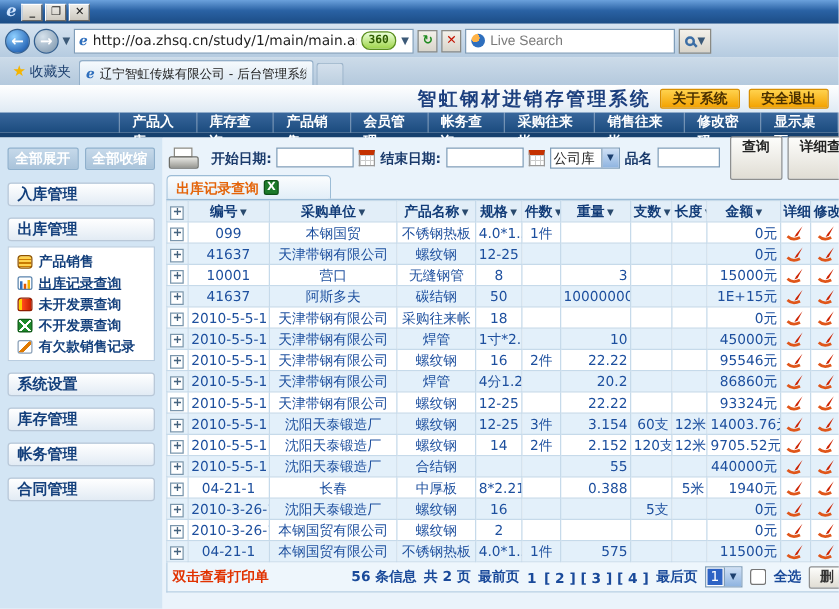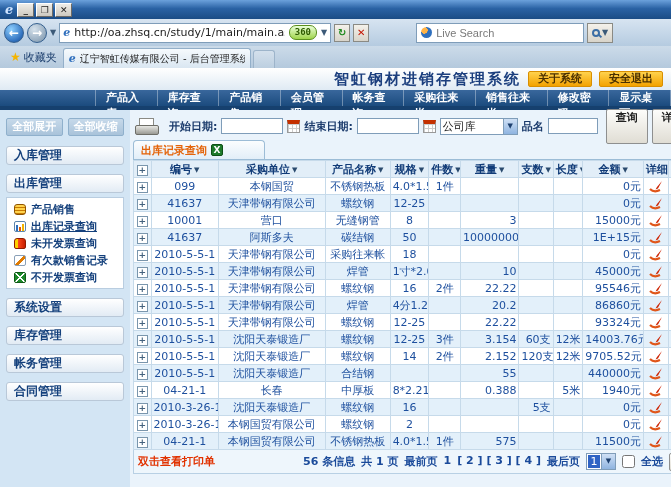--- a/index.html
+++ b/index.html
@@ -27,21 +27,21 @@
     align-items:center; padding:0 3px; gap:4px; }
   .page-ico { font:bold italic 11px "DejaVu Serif",serif; color:#2f6fbd; }
   .addr-text { font-size:11px; color:#222; white-space:nowrap; overflow:hidden; flex:1; }
   .badge-360 { height:15px; background:linear-gradient(#eaffd8,#9fd44a); border:1px solid #5a8f1e;
     border-radius:7px; color:#2e5a00; font:bold 9px/13px "DejaVu Sans Mono",monospace; padding:0 5px; }
   .sq-btn { width:16px; height:18px; background:linear-gradient(#f4f1ea,#d8d4ca); border:1px solid #8a8a84;
     text-align:center; font-size:10px; line-height:16px; }
   .refresh-glyph { color:#1f8a1f; font-weight:bold; }
   .stop-glyph { color:#c41200; font-weight:bold; }
   .search-box { width:168px; height:20px; background:#fff; border:1px solid #7f9db9; display:flex;
-    align-items:center; padding:0 4px; gap:4px;margin-left:44px; }
+    align-items:center; padding:0 4px; gap:4px; }
   .ls-ico { width:11px; height:11px; border-radius:50%; background:radial-gradient(circle at 30% 30%,#ffb347 30%,#2f6fbd 32%); }
   .search-text { color:#7a7a7a; font-size:11px; flex:1; border:0; outline:0; background:transparent; }
   .mag-btn { width:26px; height:20px; background:linear-gradient(#f4f1ea,#d8d4ca); border:1px solid #8a8a84;
     display:flex; align-items:center; justify-content:center; gap:2px; }
   .mag { width:8px; height:8px; border:2px solid #3c6ea5; border-radius:50%; position:relative; }
   .mag::after { content:""; position:absolute; width:4px; height:2px; background:#3c6ea5;
     transform:rotate(45deg); right:-4px; bottom:-2px; }
 
   .tabsrow { height:22px; background:linear-gradient(180deg,#ccdbe9,#b4c9dd); display:flex; align-items:flex-end; padding:0 4px; }
   .fav { display:flex; align-items:center; gap:3px; height:100%; padding:0 6px; }
@@ -98,21 +98,21 @@
   .filterbar { height:28px; display:flex; align-items:center; gap:4px; padding:0 2px; }
   .printer { width:24px; height:17px; position:relative; margin-right:6px; }
   .printer .p-body { position:absolute; bottom:0; width:24px; height:10px; background:linear-gradient(#e8e8e4,#9a9a94); border:1px solid #6e6e68; border-radius:2px; }
   .printer .p-paper { position:absolute; top:0; left:4px; width:15px; height:8px; background:#fff; border:1px solid #8a8a84; }
   .f-label { color:#1a3a6b; font:bold 11px "DejaVu Sans",sans-serif; white-space:nowrap; }
   .f-input { width:62px; height:16px; border:1px solid #7f9db9; background:#fff; font-size:11px; padding:0 2px; }
   .f-input.small { width:50px; }
   .cal-ico { width:13px; height:13px; background:#fff; border:1px solid #999; border-top:4px solid #c43000;
     flex:none; background-image:linear-gradient(#ccc 1px,transparent 1px),linear-gradient(90deg,#ccc 1px,transparent 1px);
     background-size:4px 4px; }
-  .f-select { width:78px; height:17px; background:#fff; border:1px solid #7f9db9; display:flex; align-items:flex-start; }
+  .f-select { width:56px; height:17px; background:#fff; border:1px solid #7f9db9; display:flex; align-items:flex-start; }
   .f-select .sel-text { flex:1; font-size:11px; color:#222; padding-left:2px; white-space:nowrap; }
   .sel-arrow { width:14px; height:100%; background:linear-gradient(#cfe0f5,#8fb4e0); border-left:1px solid #7f9db9;
     color:#1c3f6e; font-size:7px; text-align:center; line-height:15px; }
   .gray-btn { height:35px; background:linear-gradient(#fdfdfb,#e0ddd4); border:1px solid #8e8f8f;
     border-radius:2px; font:bold 11px/16px "DejaVu Sans",sans-serif; color:#222; padding:0 9px; white-space:nowrap; }
   .filterbar .spacer { flex:1; }
 
   .tabstrip { height:20px; display:flex; align-items:flex-end; border-bottom:1px solid #9cbcd6; }
   .view-tab { width:132px; height:19px; background:linear-gradient(#fbfdfe,#e2eef8); border:1px solid #9cbcd6;
     border-bottom:none; border-radius:4px 4px 0 0; display:flex; align-items:center; gap:4px; padding:0 7px; }
@@ -128,21 +128,21 @@
   .grid tr.alt td { background:#e3f0fa; }
   .grid td.r { text-align:right; }
   .sort-ico { font-size:7px; color:#2a4a6e; margin-left:2px; vertical-align:1px; }
   .expand-box { display:inline-block; width:11px; height:11px; border:1px solid #7a96ad; background:#fff;
     color:#44627e; font:bold 9px/9px "DejaVu Sans",sans-serif; text-align:center; }
   .op-ico { display:inline-block; vertical-align:middle; }
 
   .gridfooter { height:24px; display:flex; align-items:center; padding:0 4px; gap:6px;
     background:#eef6fc; border:1px solid #b8d0e4; border-top:none; font-size:11px; }
   .hint { color:#e13200; font-weight:bold; flex:1; white-space:nowrap; }
-  .pager { color:#1a4a9a; font-weight:bold; display:flex; gap:6px; align-items:flex-start; white-space:nowrap; }
+  .pager { color:#1a4a9a; font-weight:bold; display:flex; gap:6px; align-items:flex-end; white-space:nowrap; }
   .pager .plink { cursor:default; }
   .mini-select { width:30px; height:17px; background:#fff; border:1px solid #7f9db9; display:flex; align-items:center; }
   .mini-select .msel-text { flex:1; background:#2e63c4; color:#fff; font-size:11px; text-align:center; margin:1px; }
   .selall-label { color:#1a4a9a; font-weight:bold; white-space:nowrap; }
   .del-btn { height:18px; background:linear-gradient(#fdfdfb,#e0ddd4); border:1px solid #8e8f8f;
     border-radius:2px; font:bold 11px/16px "DejaVu Sans",sans-serif; color:#333; padding:0 8px; white-space:nowrap; }
 </style>
 </head>
 <body>
 
@@ -225,26 +225,26 @@
           </div>
           <div class="side-item selected">
             <span class="sicon ic-bar-chart"></span>
             <span class="side-label">出库记录查询</span>
           </div>
           <div class="side-item">
             <span class="sicon ic-red-cylinder"></span>
             <span class="side-label">未开发票查询</span>
           </div>
           <div class="side-item">
+            <span class="sicon ic-green-badge"></span>
+            <span class="side-label">不开发票查询</span>
+          </div>
+          <div class="side-item">
             <span class="sicon ic-document-pen"></span>
             <span class="side-label">有欠款销售记录</span>
-          </div>
-          <div class="side-item">
-            <span class="sicon ic-green-badge"></span>
-            <span class="side-label">不开发票查询</span>
           </div>
         </div>
       <div class="section-bar">系统设置</div>
       <div class="section-bar">库存管理</div>
       <div class="section-bar">帐务管理</div>
       <div class="section-bar">合同管理</div>
     </div>
 
     <div class="main">
 
@@ -647,21 +647,21 @@
                 </svg></td>
               <td></td>
             </tr>
           </tbody>
       </table>
 
       <div class="gridfooter">
         <span class="hint">双击查看打印单</span>
         <span class="pager">
           <span>56 条信息</span>
-          <span>共 1 页</span>
+          <span>共 2 页</span>
           <span class="plink">最前页</span>
           <span>1</span>
           <span id="page-links"><span class="plink">[ 2 ] </span><span class="plink">[ 3 ] </span><span class="plink">[ 4 ] </span></span>
           <span class="plink">最后页</span>
         </span>
         <span class="mini-select">
           <span class="msel-text">1</span>
           <span class="sel-arrow">▼</span>
         </span>
         <input type="checkbox" style="">

